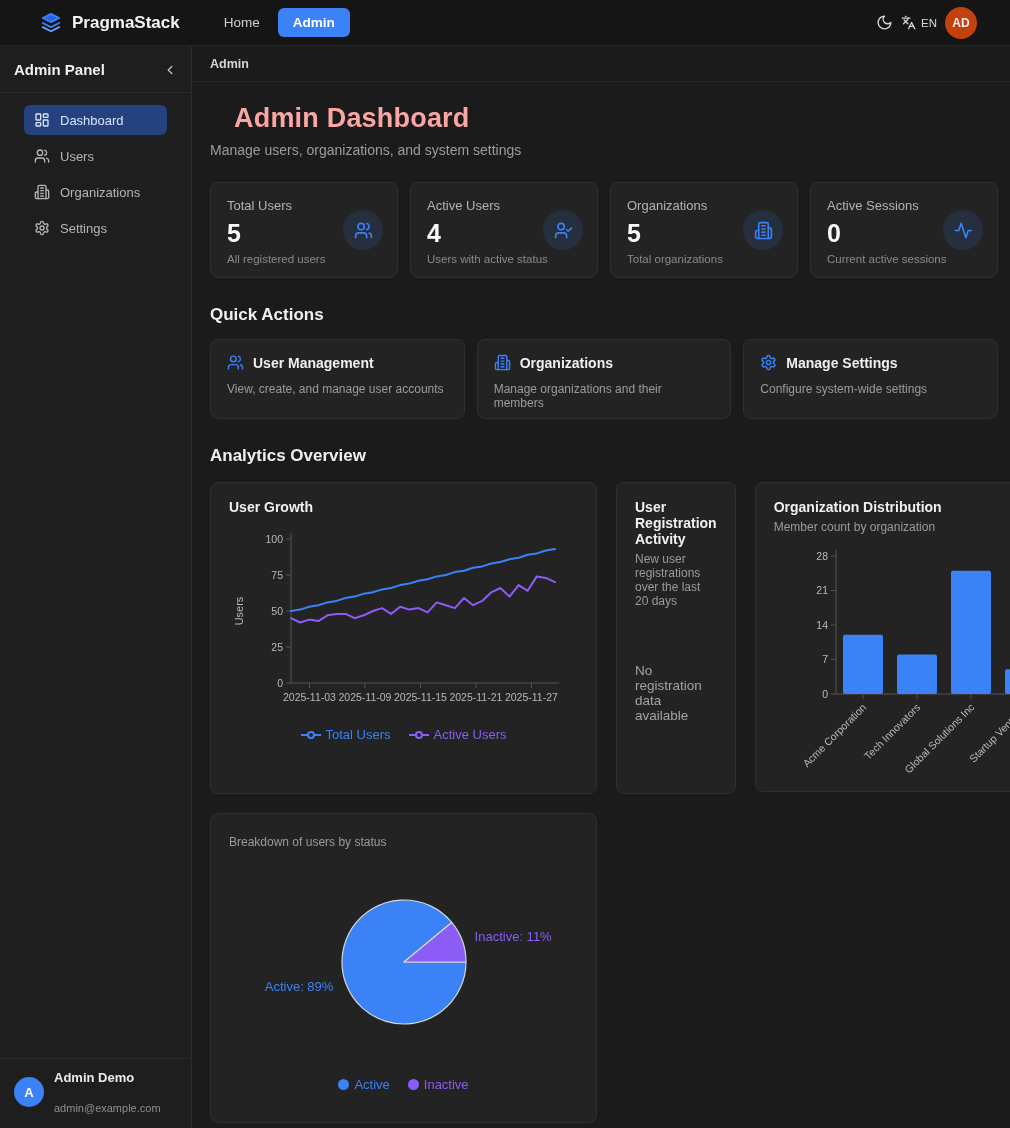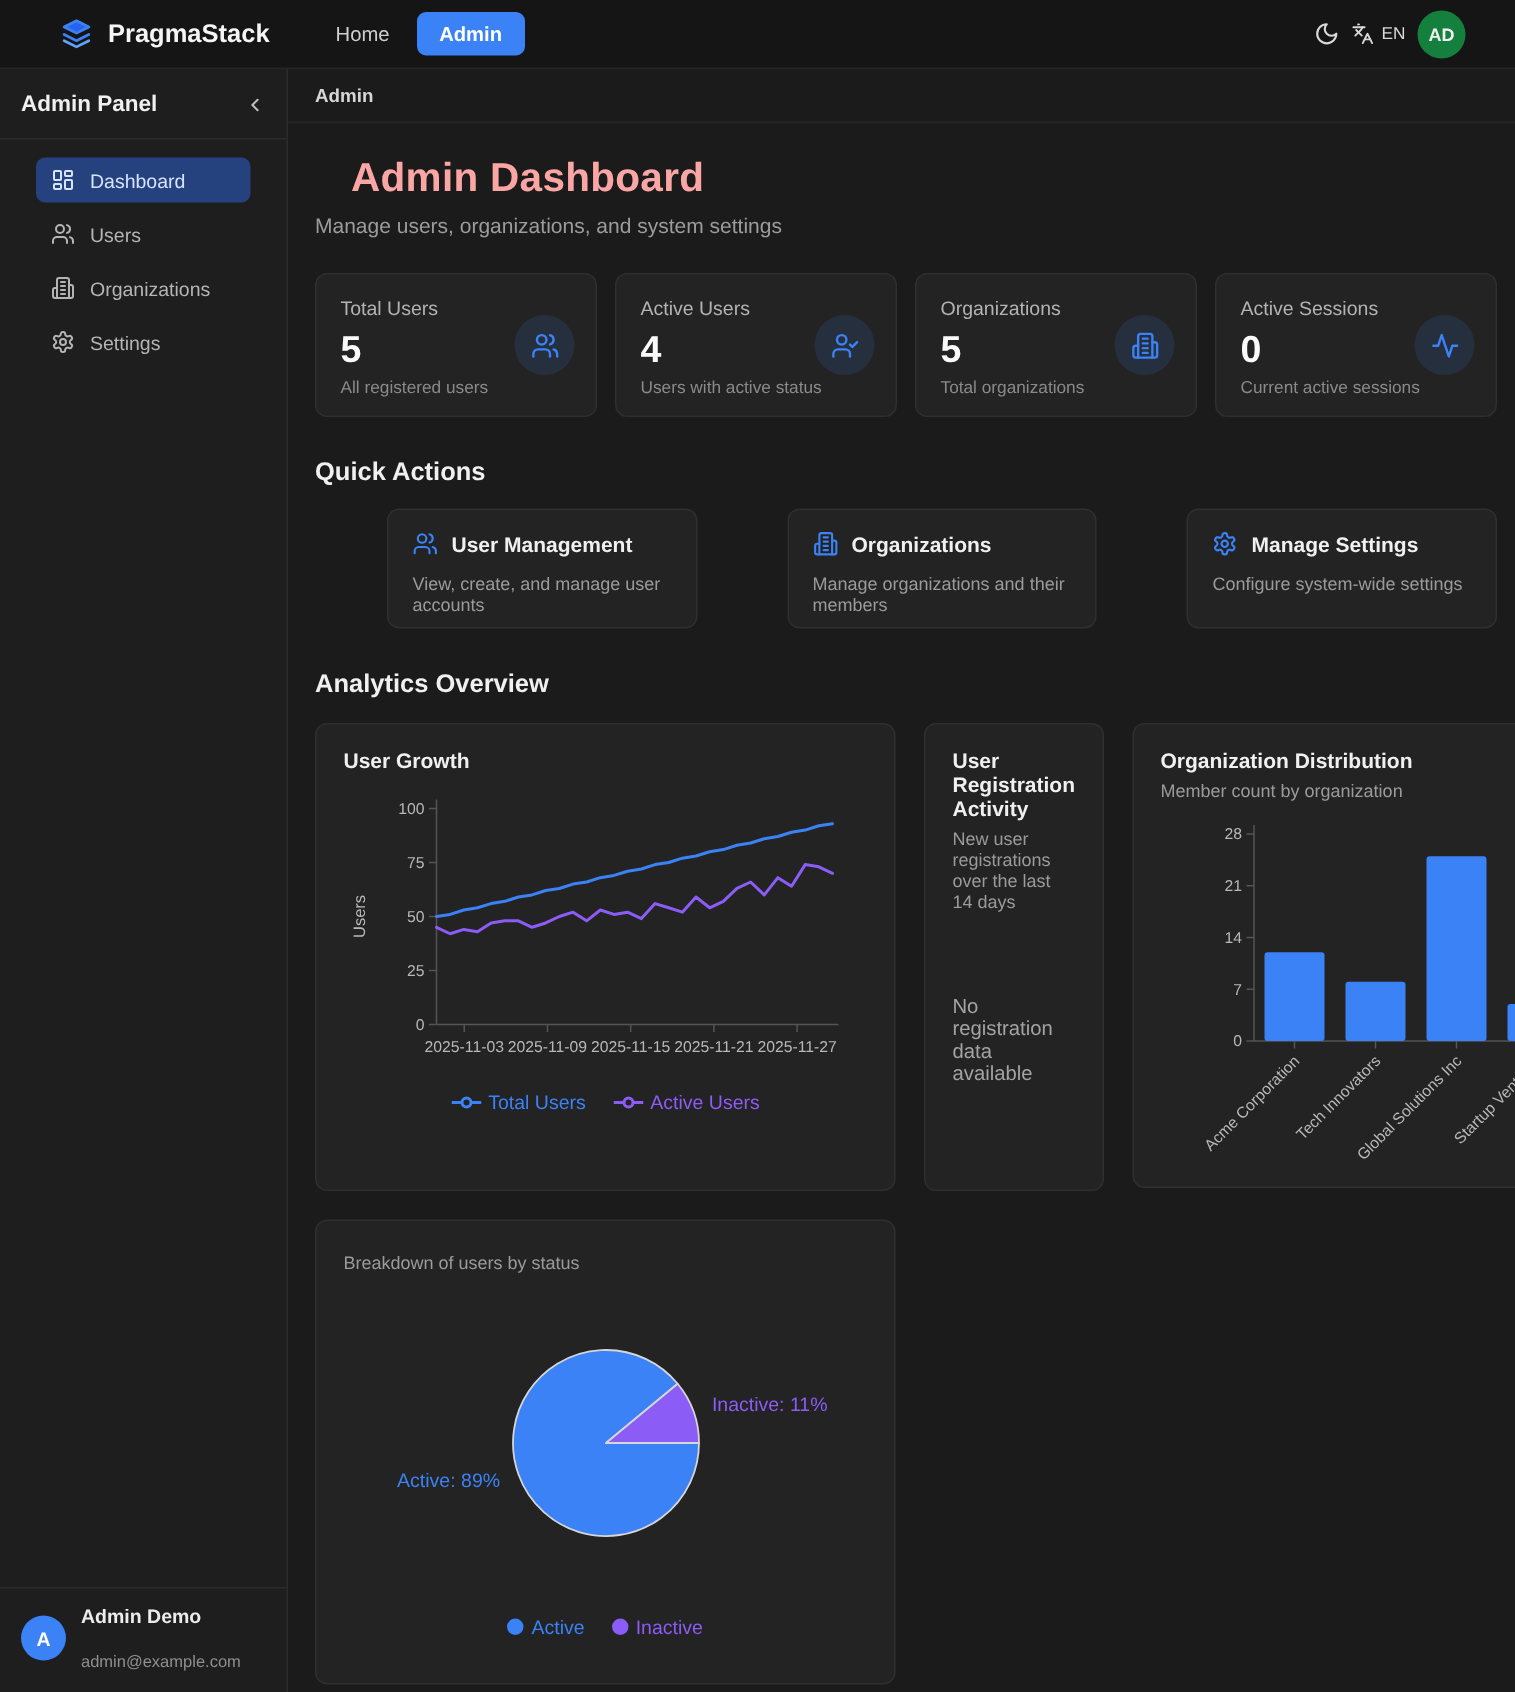--- a/index.html
+++ b/index.html
@@ -12,21 +12,21 @@
 
   
   .navbar { height:46px; background:#151515; border-bottom:1px solid #262626;
     display:flex; align-items:center; padding:0 33px 0 40px; }
   .brand { display:flex; align-items:center; gap:10px; font-weight:bold; font-size:17px; color:#f5f5f5; cursor:pointer; }
   .nav-links { display:flex; align-items:center; gap:10px; margin-left:36px; }
   .nav-link { color:#cfcfcf; font-size:13.5px; padding:6px 8px; cursor:pointer; }
   .nav-link.active { background:#3b82f6; color:#fff; border-radius:6px; padding:7px 15px; font-weight:600; }
   .nav-right { margin-left:auto; display:flex; align-items:center; gap:8px; }
   .icon-btn { background:none; border:none; color:#d8d8d8; cursor:pointer; display:flex; align-items:center; gap:5px; font-size:11.5px; font-family:inherit; }
-  .avatar-sm { width:32px; height:32px; border-radius:50%; background:#15803d; color:#f0f0f0;
+  .avatar-sm { width:32px; height:32px; border-radius:50%; background:#c2410c; color:#f0f0f0;
     display:flex; align-items:center; justify-content:center; font-size:12px; font-weight:bold; cursor:pointer; }
 
   
   .shell { display:flex; height:1082px; }
   .sidebar { width:192px; background:#1e1e1e; border-right:1px solid #2b2b2b; display:flex; flex-direction:column; }
   .sidebar-header { display:flex; align-items:center; justify-content:space-between;
     padding:15px 14px 14px 14px; border-bottom:1px solid #2b2b2b; }
   .sidebar-title { font-weight:bold; font-size:15px; color:#f0f0f0; }
   .collapse-btn { background:none; border:none; color:#bdbdbd; cursor:pointer; display:flex; }
   .sidebar-nav { padding:12px 24px; display:flex; flex-direction:column; gap:6px; }
@@ -55,21 +55,21 @@
   .stat-card { padding:15px 16px; height:96px; position:relative; }
   .stat-label { font-size:13px; color:#b3b3b3; }
   .stat-value { font-size:25px; font-weight:bold; color:#fafafa; margin:6px 0 5px; }
   .stat-caption { font-size:11.5px; color:#8a8a8a; }
   .stat-icon-wrap { position:absolute; right:14px; top:50%; transform:translateY(-50%);
     width:40px; height:40px; border-radius:50%; background:rgba(59,130,246,.13);
     display:flex; align-items:center; justify-content:center; color:#3b82f6; }
 
   .section-heading { font-size:17px; font-weight:bold; color:#f0f0f0; margin-top:27px; }
   .qa-grid { display:grid; grid-template-columns:repeat(3,1fr); gap:12px; margin-top:14px; }
-  .qa-card { padding:14px 16px; height:80px; cursor:pointer;margin-left:48px; }
+  .qa-card { padding:14px 16px; height:80px; cursor:pointer; }
   .qa-title-row { display:flex; align-items:center; gap:9px; font-size:14px; font-weight:bold; color:#f0f0f0; }
   .qa-title-row svg { color:#3b82f6; flex:none; }
   .qa-desc { font-size:12px; color:#9b9b9b; margin-top:11px; }
 
   .charts-grid { display:grid; grid-template-columns:repeat(3,1fr); gap:19px; margin-top:16px; }
   .chart-card { padding:16px 18px; display:flex; flex-direction:column; }
   .chart-card.r1 { height:312px; }
   .chart-card.r2 { height:310px; }
   .chart-title { font-size:14px; font-weight:bold; color:#f0f0f0; }
   .chart-subtitle { font-size:12px; color:#9b9b9b; margin-top:5px; }
@@ -350,21 +350,21 @@
       <line x1="0" y1="5" x2="20" y2="5" stroke="#8b5cf6" stroke-width="2"></line>
       <circle cx="10" cy="5" r="3" fill="#232323" stroke="#8b5cf6" stroke-width="2"></circle>
                 </svg>
                 <span>Active Users</span>
               </span>
             </div>
         </div>
 
         <div class="card chart-card r1">
           <div class="chart-title">User Registration Activity</div>
-          <div class="chart-subtitle">New user registrations over the last 14 days</div>
+          <div class="chart-subtitle">New user registrations over the last 20 days</div>
           <div class="empty-body">
             <span class="empty-msg">No registration data available</span>
           </div>
         </div>
 
         <div class="card chart-card r2">
           <div class="chart-title">Organization Distribution</div>
           <div class="chart-subtitle">Member count by organization</div>
           <div class="chart-body">
             <svg id="org-svg" width="349" height="232" viewBox="0 0 349 232">

